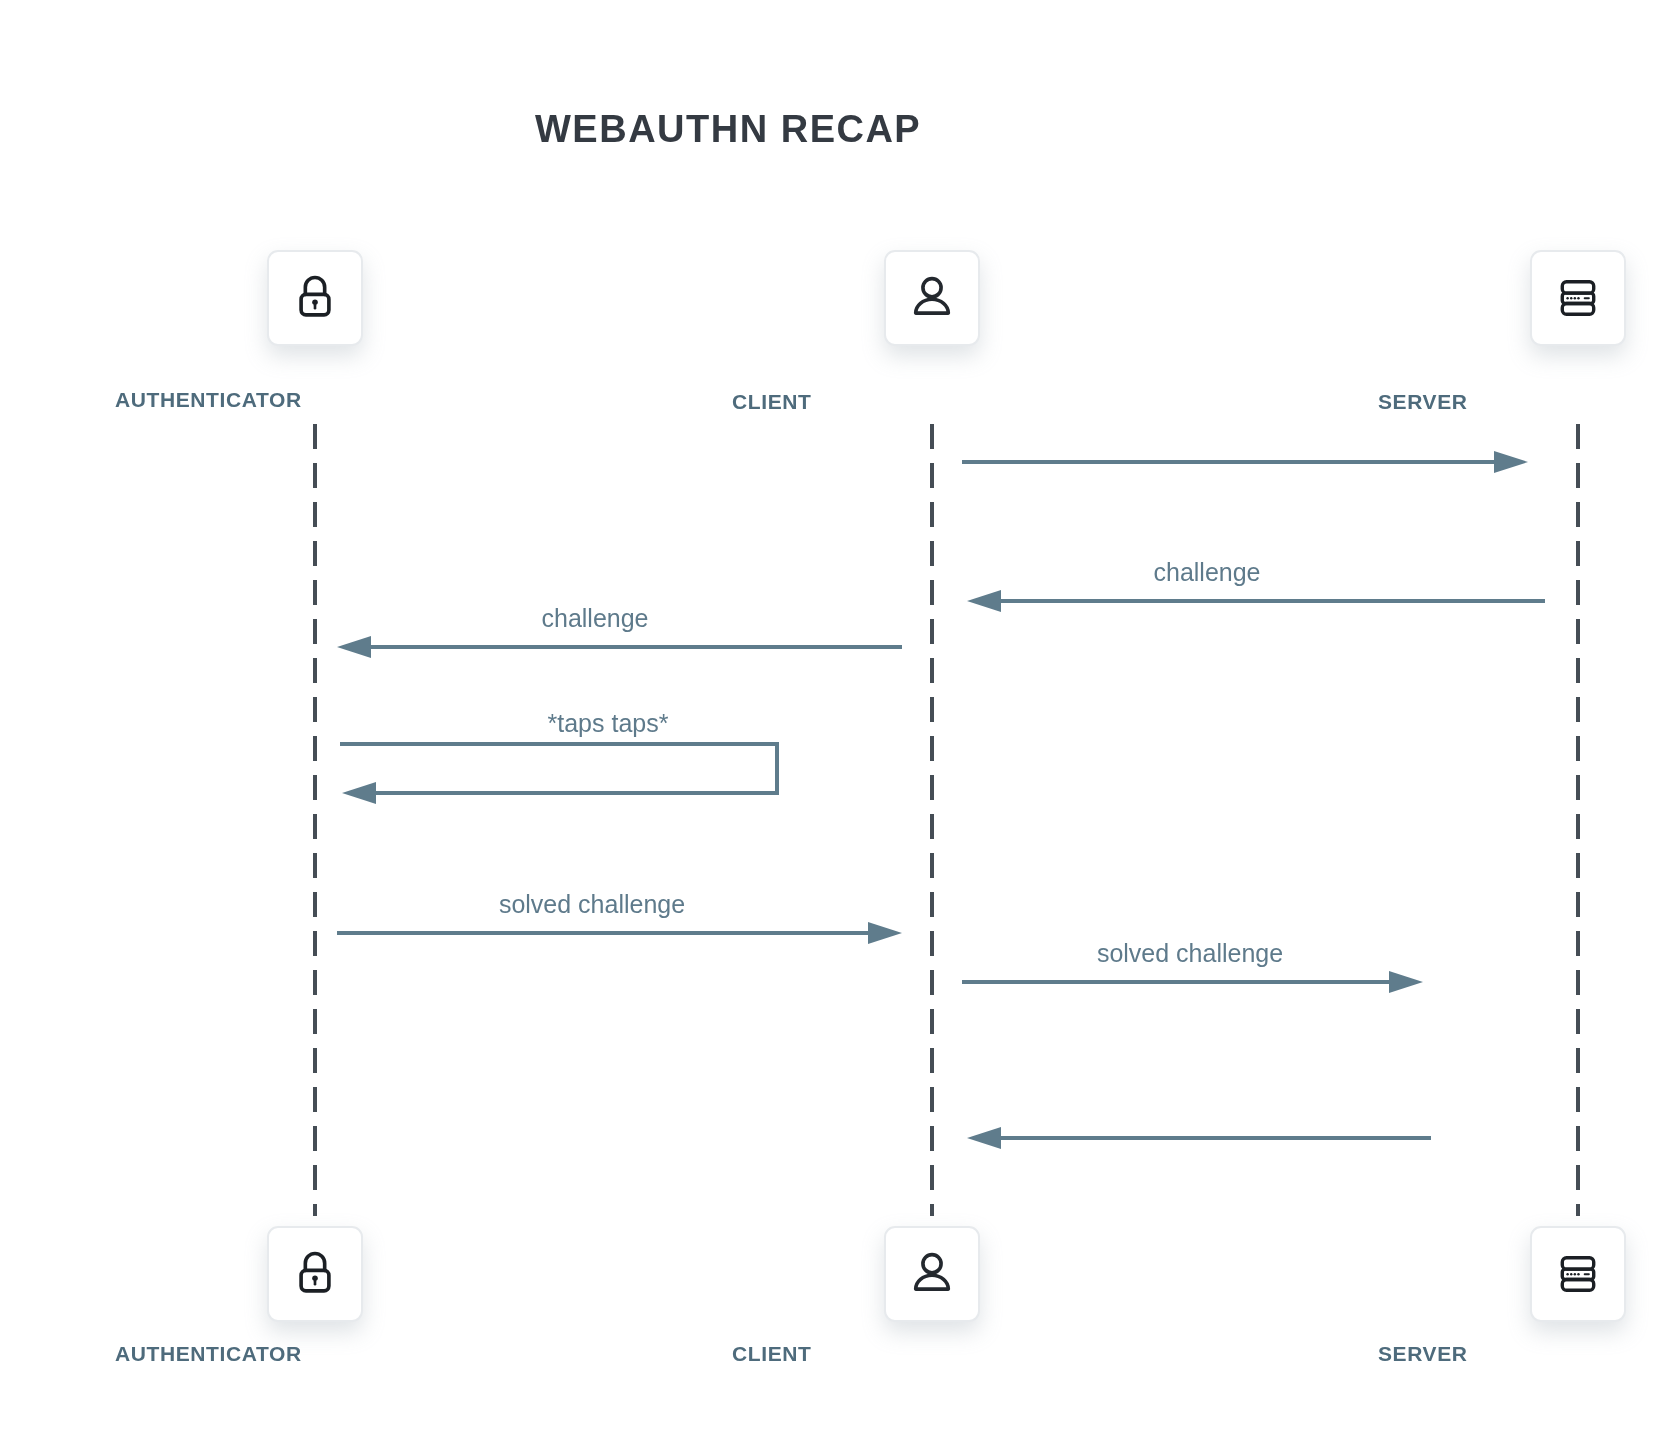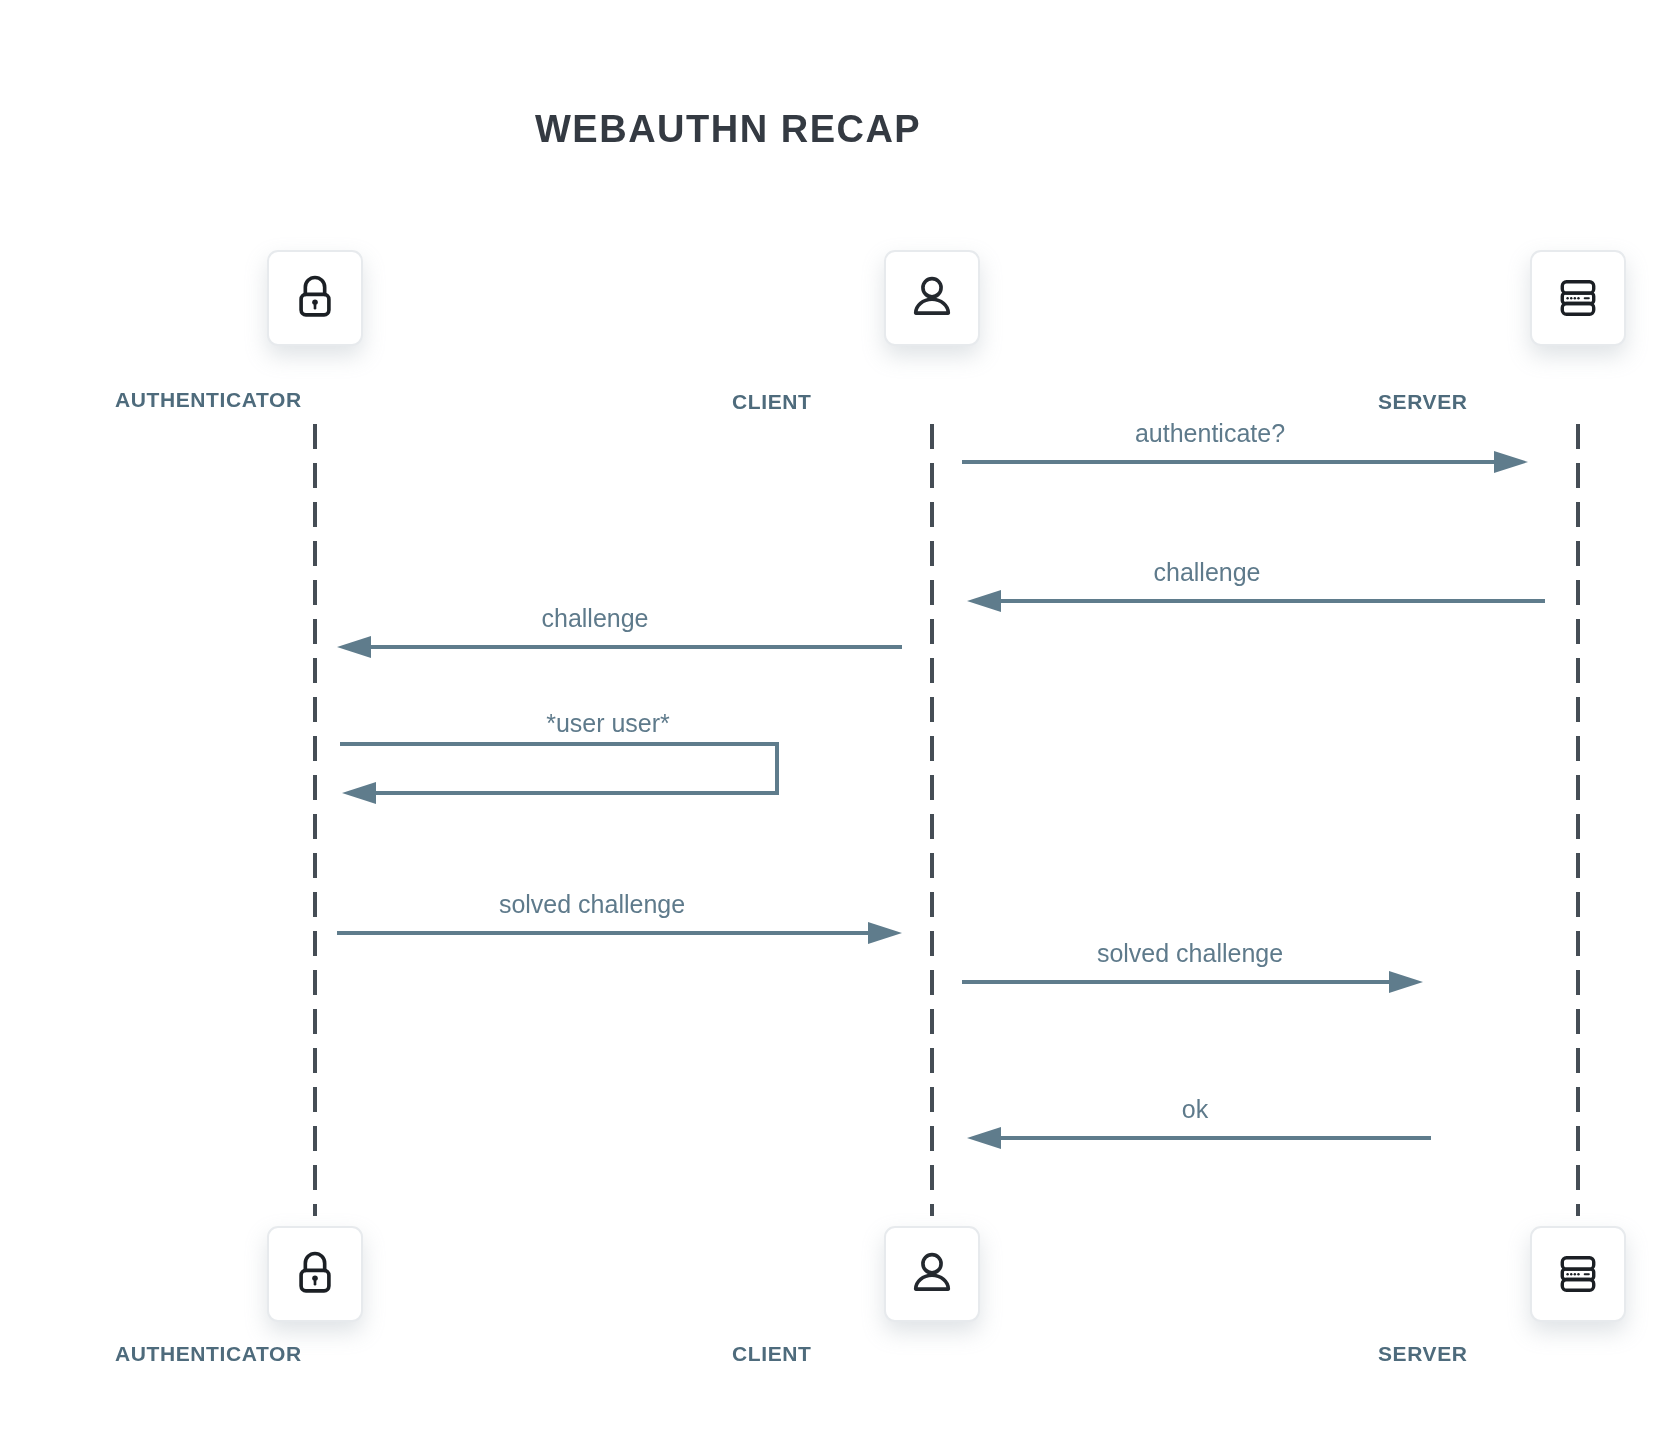--- a/index.html
+++ b/index.html
@@ -71,47 +71,45 @@
   </div>
 
   <div class="actor-label" style="left:115px;top:388px">AUTHENTICATOR</div>
   <div class="actor-label" style="left:732px;top:390px">CLIENT</div>
   <div class="actor-label" style="left:1378px;top:390px">SERVER</div>
 
   <div class="lifeline" style="left:313px"></div>
   <div class="lifeline" style="left:930px"></div>
   <div class="lifeline" style="left:1576px"></div>
 
-  <div class="msg-label" style="left:1010px;top:418px">authenticate?</div>
   <div class="msg-line" style="left:962px;top:460px;width:532px"></div>
   <div class="head right" style="left:1494px;top:451px"></div>
 
   <div class="msg-label" style="left:1007px;top:557px">challenge</div>
   <div class="head left" style="left:967px;top:590px"></div>
   <div class="msg-line" style="left:1001px;top:599px;width:544px"></div>
 
   <div class="msg-label" style="left:395px;top:603px">challenge</div>
   <div class="head left" style="left:337px;top:636px"></div>
   <div class="msg-line" style="left:371px;top:645px;width:531px"></div>
 
-  <div class="msg-label" style="left:408px;top:708px">*user user*</div>
+  <div class="msg-label" style="left:408px;top:708px">*taps taps*</div>
   <div class="msg-line" style="left:340px;top:742px;width:439px"></div>
   <div class="msg-vline" style="left:775px;top:742px;height:53px"></div>
   <div class="msg-line" style="left:376px;top:791px;width:399px"></div>
   <div class="head left" style="left:342px;top:782px"></div>
 
   <div class="msg-label" style="left:392px;top:889px">solved challenge</div>
   <div class="msg-line" style="left:337px;top:931px;width:531px"></div>
   <div class="head right" style="left:868px;top:922px"></div>
 
   <div class="msg-label" style="left:990px;top:938px">solved challenge</div>
   <div class="msg-line" style="left:962px;top:980px;width:427px"></div>
   <div class="head right" style="left:1389px;top:971px"></div>
 
-  <div class="msg-label" style="left:995px;top:1094px">ok</div>
   <div class="head left" style="left:967px;top:1127px"></div>
   <div class="msg-line" style="left:1001px;top:1136px;width:430px"></div>
 
   <div class="actor-card" style="left:267px;top:1226px">
     <svg viewBox="0 0 48 48" fill="none" stroke="#1b1f24" stroke-width="3" stroke-linecap="round" stroke-linejoin="round">
       <path d="M16 21 v-6 a8 8 0 0 1 16 0 v6"></path>
       <rect x="12.5" y="21" width="23" height="17" rx="4"></rect>
       <circle cx="24" cy="27.6" r="2.3" fill="#1b1f24" stroke="none"></circle>
       <rect x="22.9" y="28.8" width="2.2" height="4.8" rx="1.1" fill="#1b1f24" stroke="none"></rect>
     </svg>

